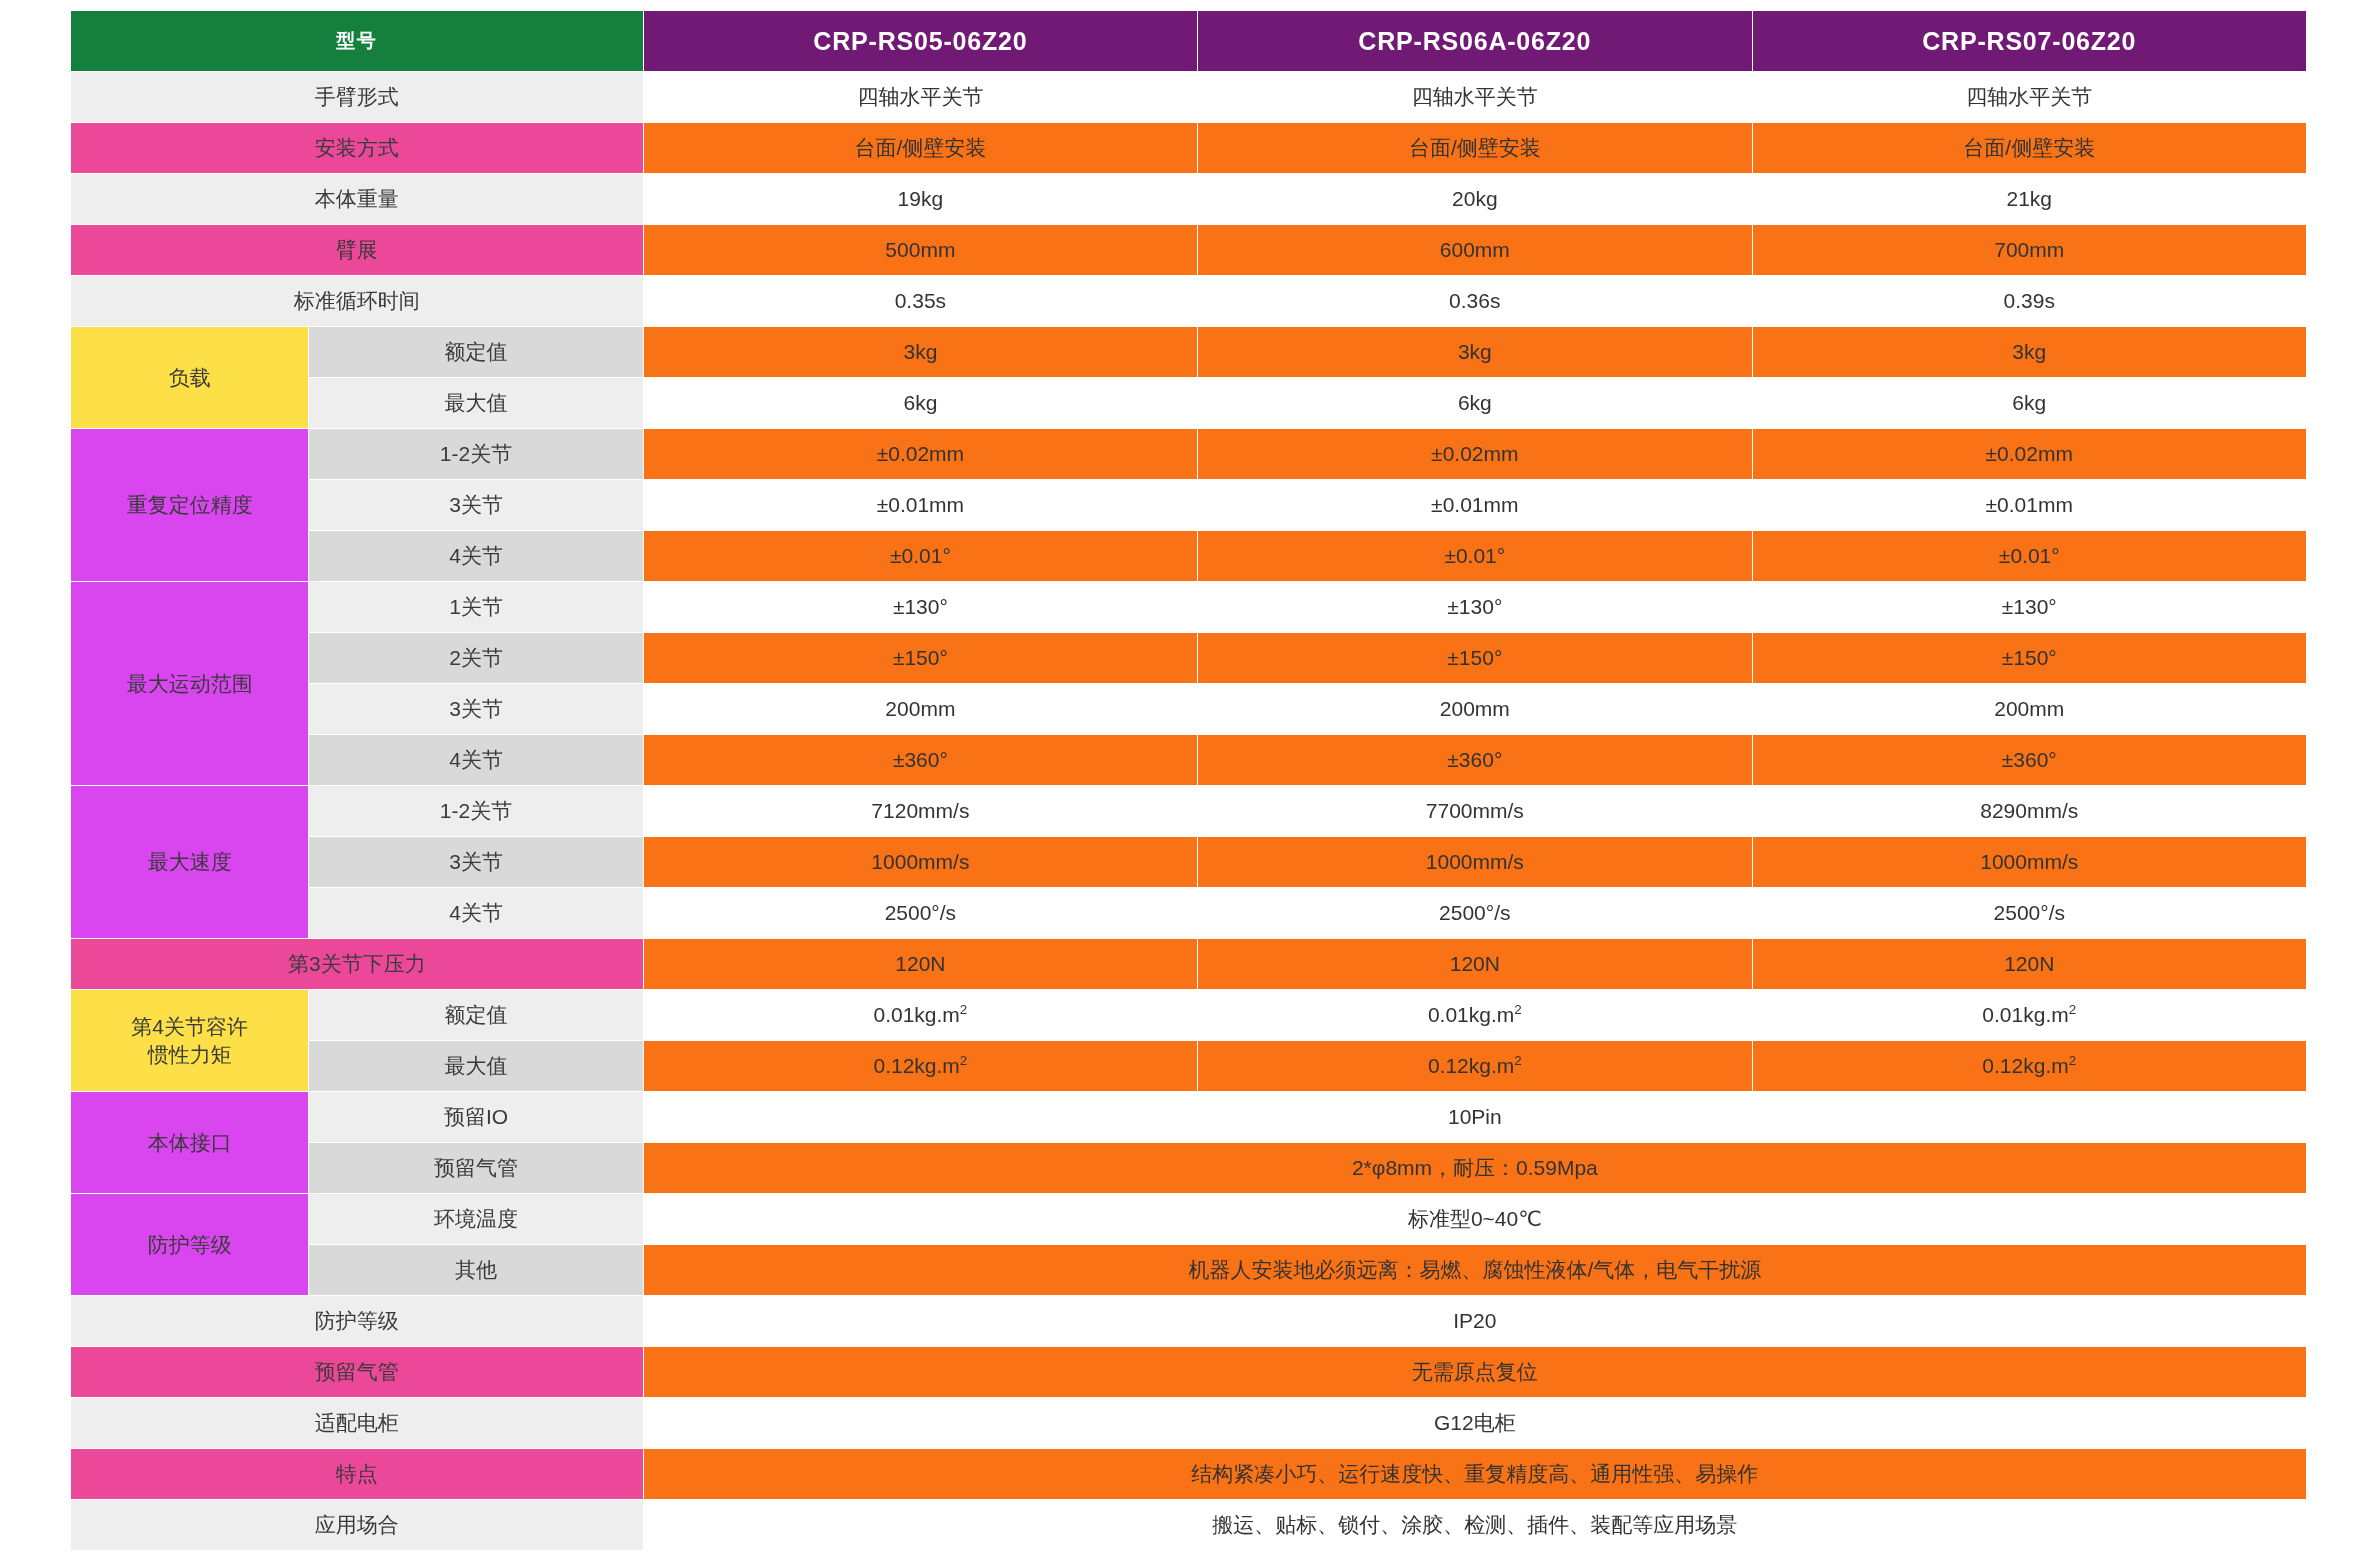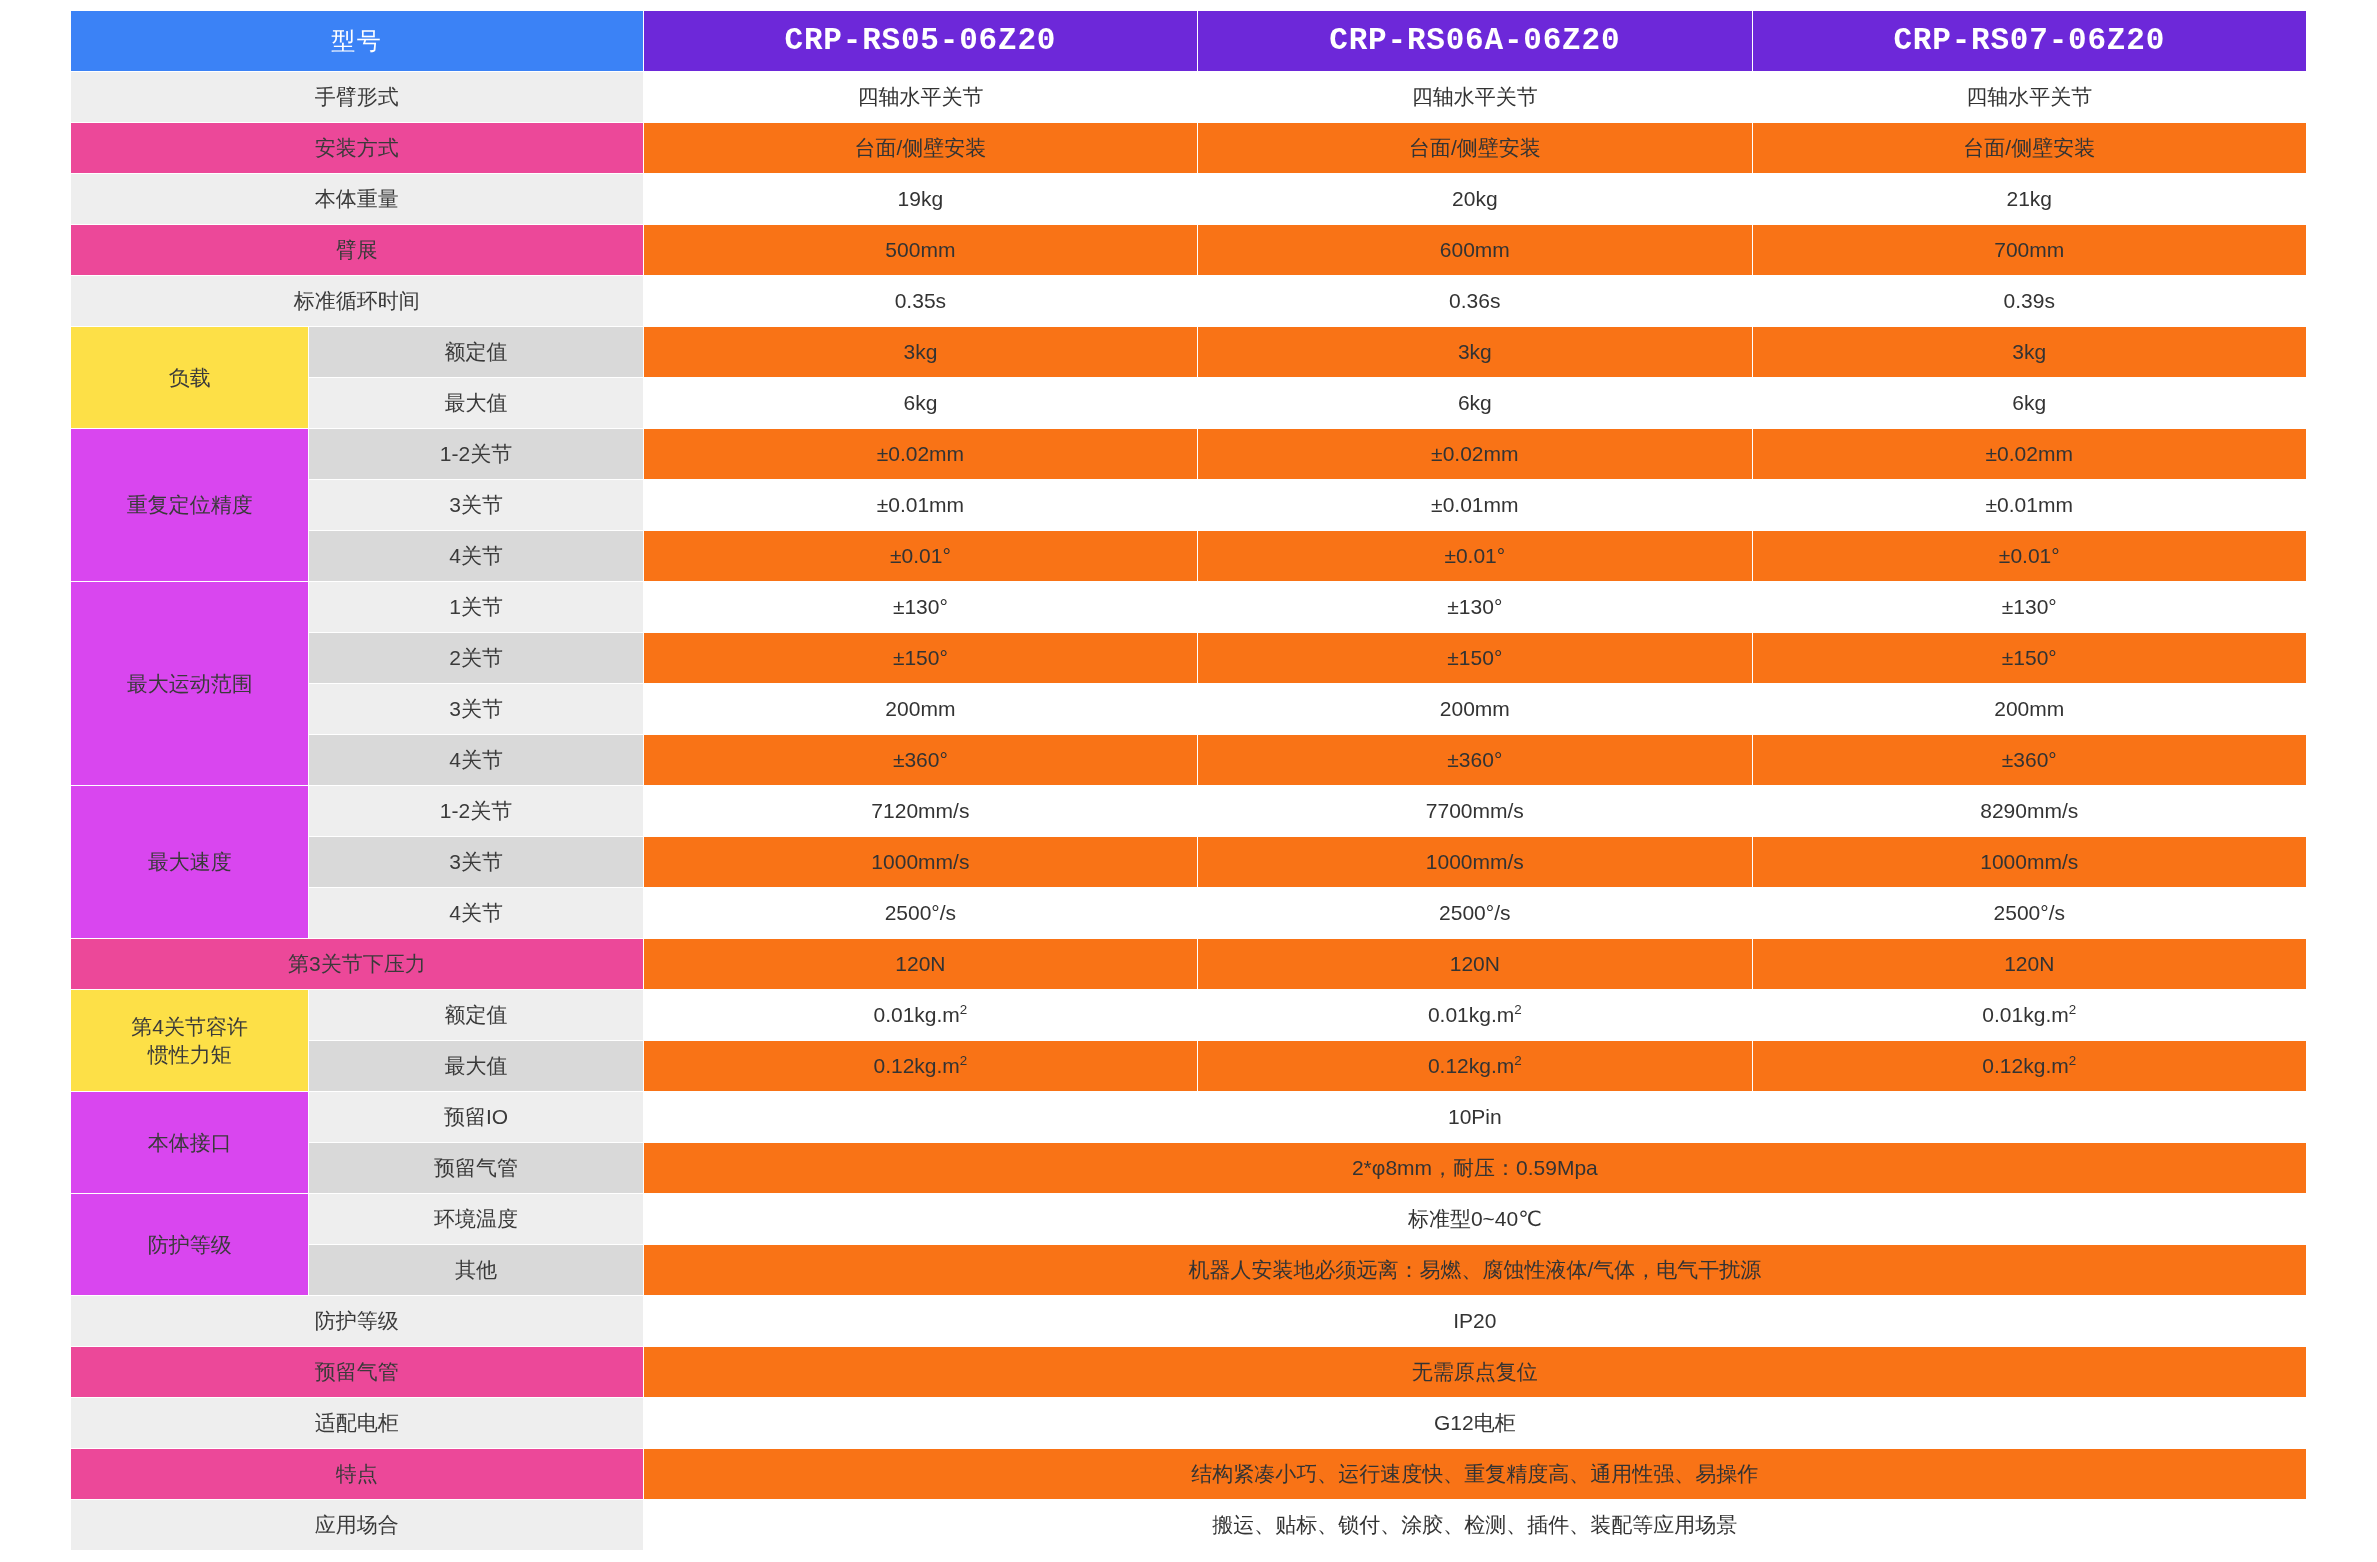--- a/index.html
+++ b/index.html
@@ -31,35 +31,34 @@
     line-height: 1.3;
     height: 50px;
   }
   
   col.c-grp   { width: 209px; }
   col.c-sub   { width: 293px; }
   col.c-val   { width: 486px; }
 
   
   tr.header-row th.hdr-label {
-    background: #3b82f6;
+    background: #15803d;
     color: #ffffff;
-    font-size: 24px;
-    font-weight: normal;
+    font-size: 19px;
+    font-weight: bold;
     letter-spacing: 1.7px;
     height: 60px;
   }
   tr.header-row th.hdr-model {
-    background: #6d28d9;
+    background: #701a75;
     color: #ffffff;
-    font-size: 31px;
+    font-size: 25px;
     font-weight: bold;
     letter-spacing: 0.8px;
     height: 60px;
-    font-family: Liberation Mono, monospace;
   }
 
   
   td.label {
     background: #ec4899;
     color: #3a3a3a;
     font-size: 22.6px;
     font-weight: bold;
   }
   td.label.light {

